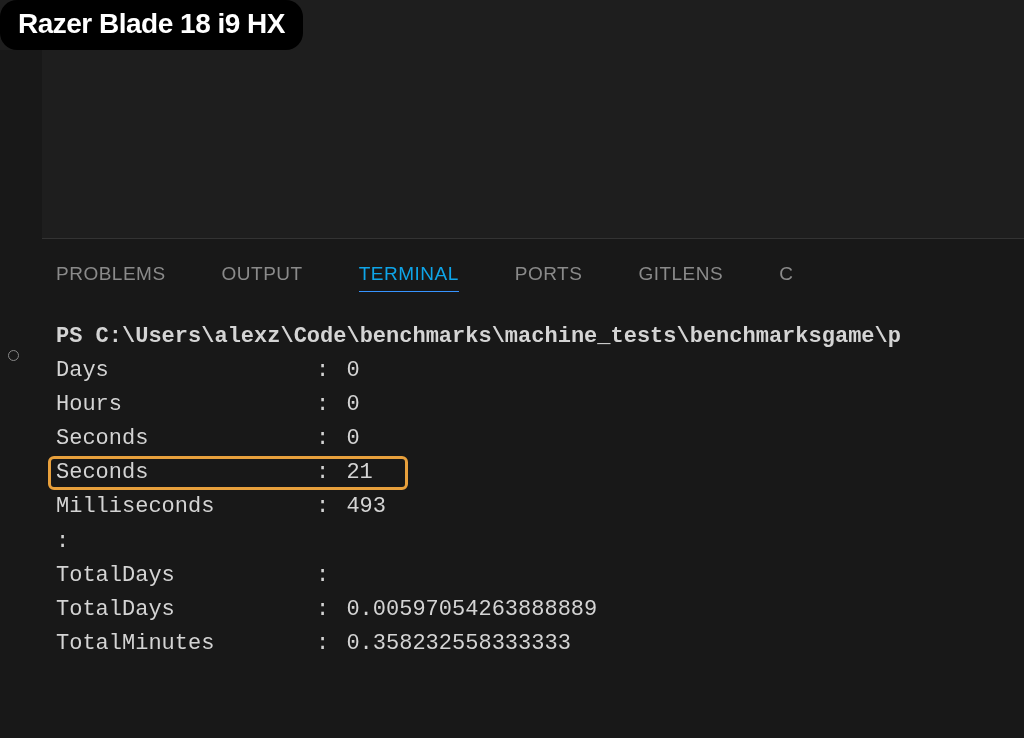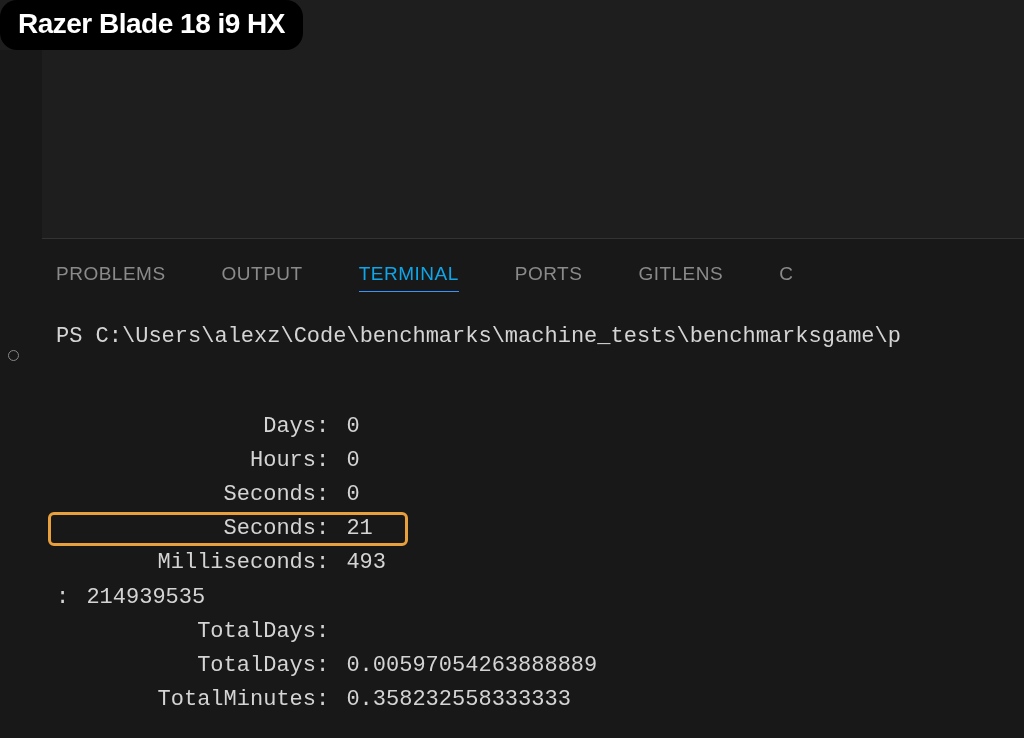--- a/index.html
+++ b/index.html
@@ -75,33 +75,32 @@
       padding: 18px 14px 0 14px;
       font-family: Consolas, "Courier New", monospace;
       font-size: 22px;
       color: #d4d4d4;
       line-height: 1.55;
       position: relative;
     }
     .prompt-line {
       white-space: nowrap;
       overflow: hidden;
+      font-weight: bold;
     }
     .gutter-circle {
       position: absolute;
       left: -34px;
       top: 48px;
       width: 11px;
       height: 11px;
       border: 1.5px solid #888;
       border-radius: 50%;
     }
     .output-block {
-      margin-top: 56px;
-      text-align: right;
     }
     .kv-row {
       display: flex;
       white-space: pre;
       position: relative;
     }
     .kv-key {
       display: inline-block;
       width: 260px;
     }
@@ -145,19 +144,19 @@
   <div class="terminal-body">
     <div class="gutter-circle"></div>
     <div class="prompt-line">PS C:\Users\alexz\Code\benchmarks\machine_tests\benchmarksgame\p</div>
 
     <div class="output-block" id="output-block">
         <div class="kv-row"><span class="kv-key">Days</span><span class="kv-sep">:</span><span class="kv-val"> 0</span></div>
         <div class="kv-row"><span class="kv-key">Hours</span><span class="kv-sep">:</span><span class="kv-val"> 0</span></div>
         <div class="kv-row"><span class="kv-key">Seconds</span><span class="kv-sep">:</span><span class="kv-val"> 0</span></div>
         <div class="kv-row"><span class="kv-key">Seconds</span><span class="kv-sep">:</span><span class="kv-val"> 21</span><div class="highlight-box"></div></div>
         <div class="kv-row"><span class="kv-key">Milliseconds</span><span class="kv-sep">:</span><span class="kv-val"> 493</span></div>
-        <div class="kv-row"><span class="kv-sep">:</span><span class="kv-val"> 214939535</span></div>
+        <div class="kv-row"><span class="kv-sep">:</span></div>
         <div class="kv-row"><span class="kv-key">TotalDays</span><span class="kv-sep">:</span></div>
         <div class="kv-row"><span class="kv-key">TotalDays</span><span class="kv-sep">:</span><span class="kv-val"> 0.00597054263888889</span></div>
         <div class="kv-row"><span class="kv-key">TotalMinutes</span><span class="kv-sep">:</span><span class="kv-val"> 0.358232558333333</span></div>
       </div>
   </div>
 </div>
 
 </body></html>

